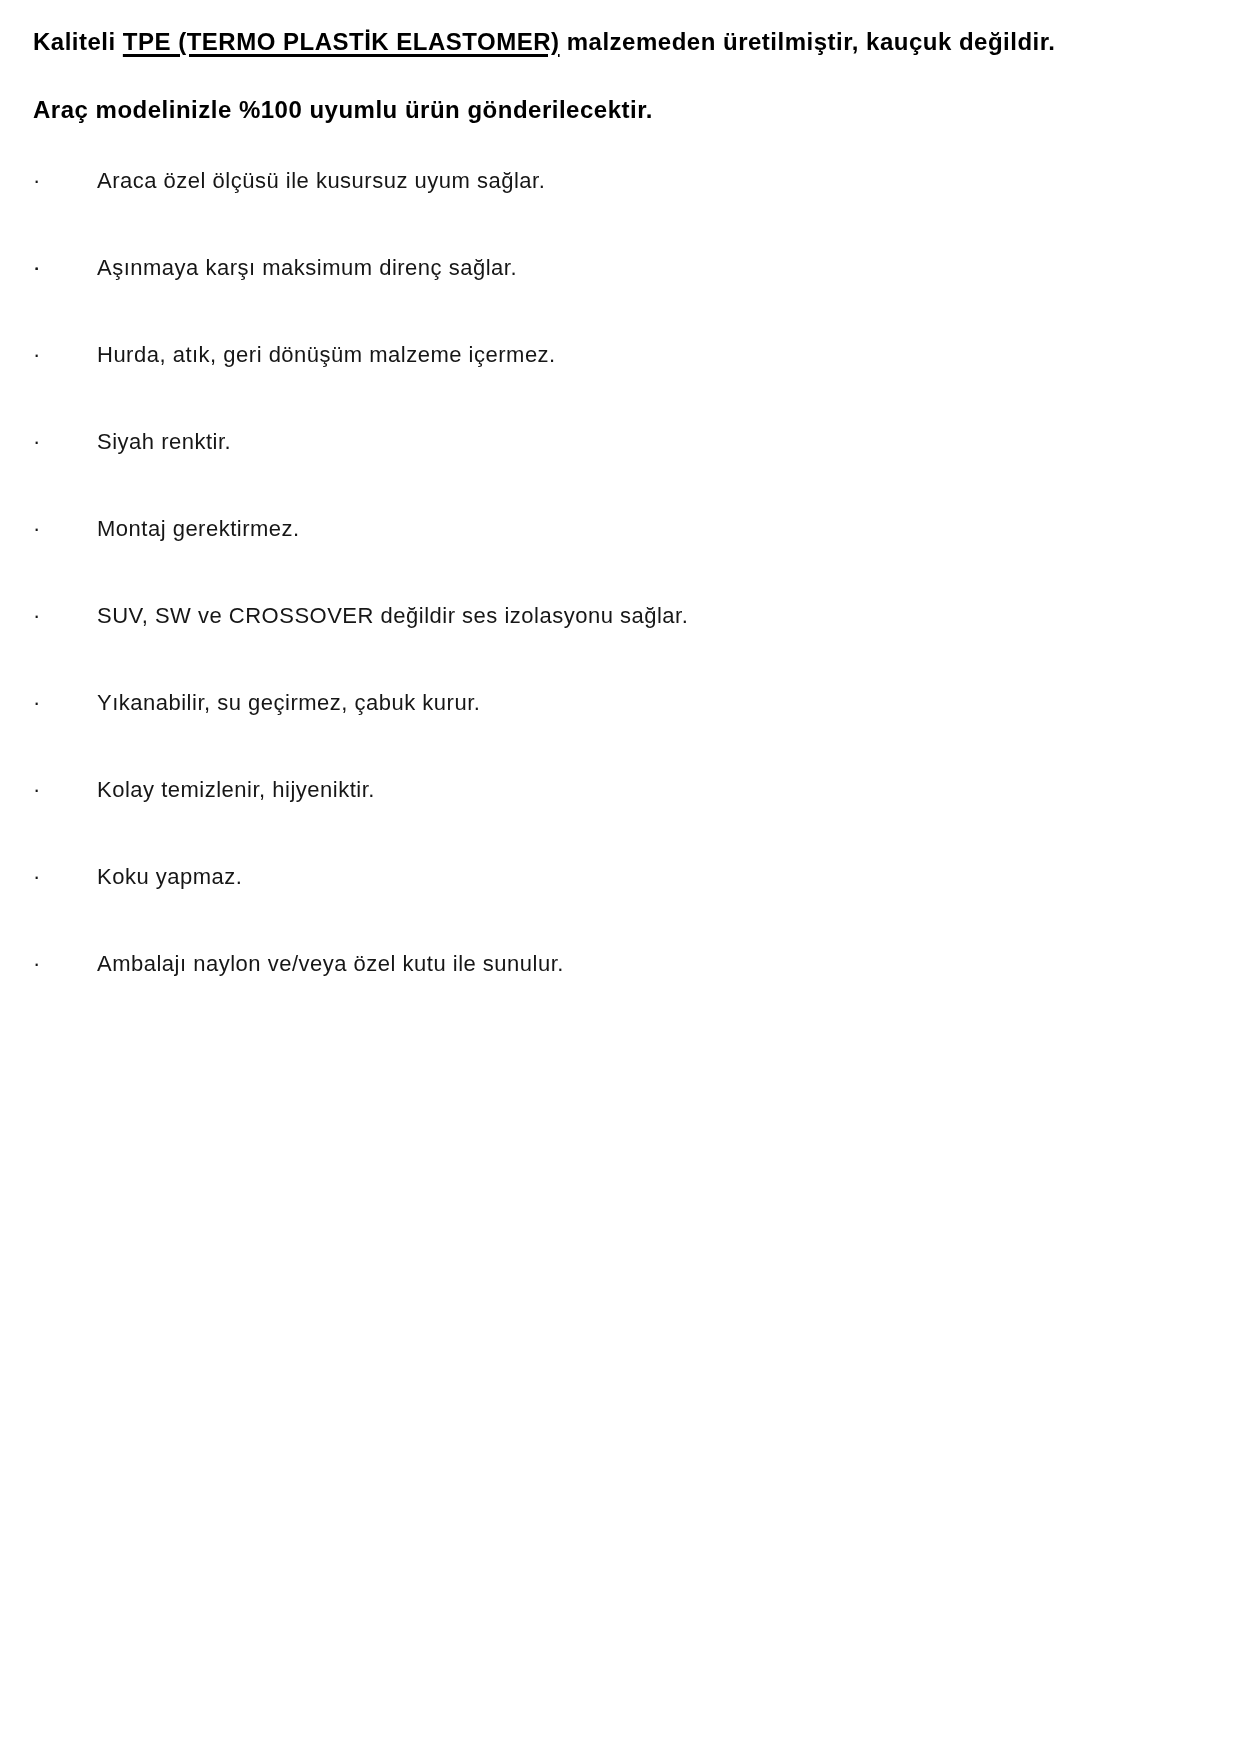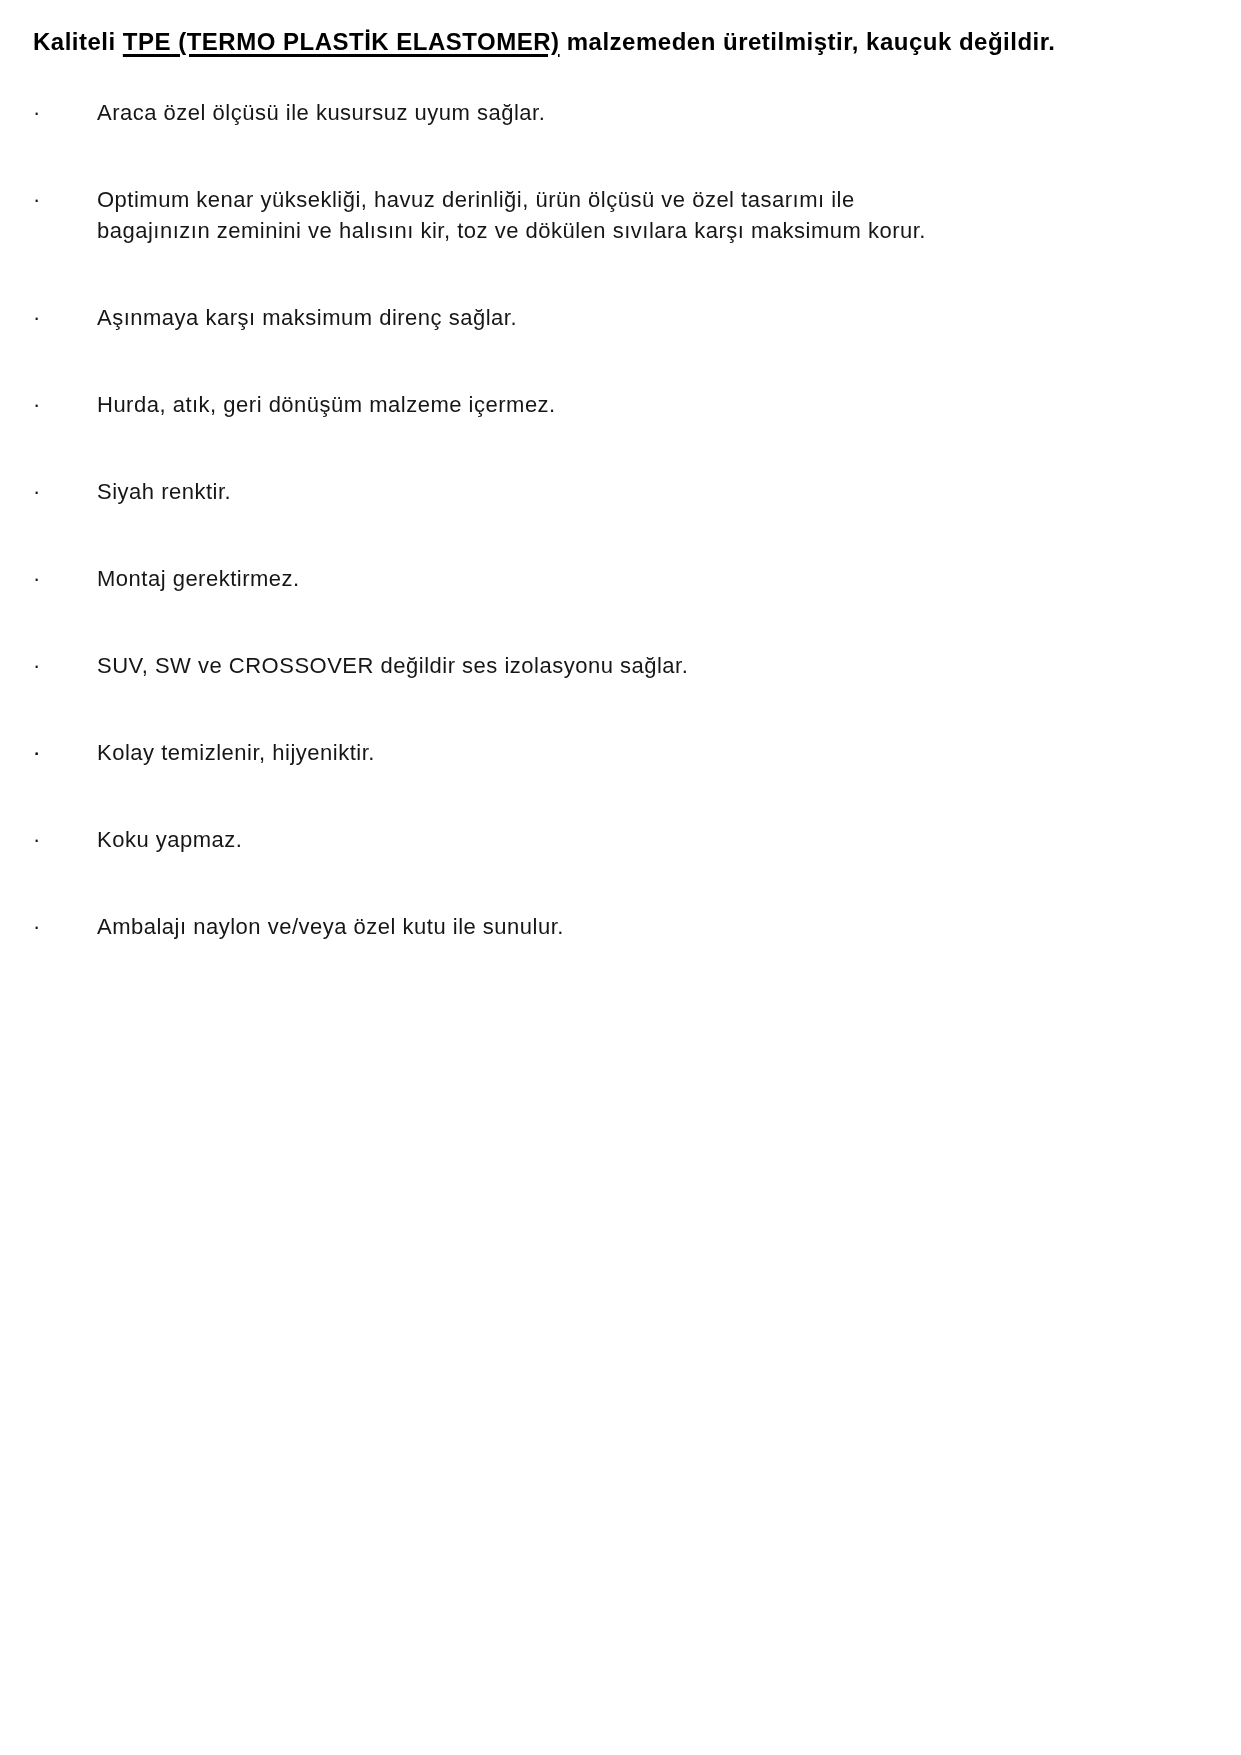--- a/index.html
+++ b/index.html
@@ -63,31 +63,31 @@
   }
 </style>
 </head>
 <body>
 
 <div class="canvas">
   <div class="doc">
 
     <p class="h"><span>Kaliteli </span><span class="u">TPE (TERMO PLASTİK ELASTOMER)</span><span> malzemeden üretilmiştir, kauçuk değildir.</span></p>
 
+    <p class="h">Araç modelinizle %100 uyumlu ürün gönderilecektir.</p>
 
 
     <ul class="features">
         <li><span class="dot">·</span><span class="txt">Araca özel ölçüsü ile kusursuz uyum sağlar.</span></li>
-        <li><span class="dot">·</span><span class="txt">Optimum kenar yüksekliği, havuz derinliği, ürün ölçüsü ve özel tasarımı ile
-bagajınızın zeminini ve halısını kir, toz ve dökülen sıvılara karşı maksimum korur.</span></li>
+        <li><span class="dot">·</span></li>
         <li><span class="dot">·</span><span class="txt">Aşınmaya karşı maksimum direnç sağlar.</span></li>
         <li><span class="dot">·</span><span class="txt">Hurda, atık, geri dönüşüm malzeme içermez.</span></li>
         <li><span class="dot">·</span><span class="txt">Siyah renktir.</span></li>
         <li><span class="dot">·</span><span class="txt">Montaj gerektirmez.</span></li>
         <li><span class="dot">·</span><span class="txt">SUV, SW ve CROSSOVER değildir ses izolasyonu sağlar.</span></li>
-        <li><span class="dot">·</span></li>
+        <li><span class="dot">·</span><span class="txt">Yıkanabilir, su geçirmez, çabuk kurur.</span></li>
         <li><span class="dot">·</span><span class="txt">Kolay temizlenir, hijyeniktir.</span></li>
         <li><span class="dot">·</span><span class="txt">Koku yapmaz.</span></li>
         <li><span class="dot">·</span><span class="txt">Ambalajı naylon ve/veya özel kutu ile sunulur.</span></li>
       </ul>
 
   </div>
 </div>
 
 </body></html>

